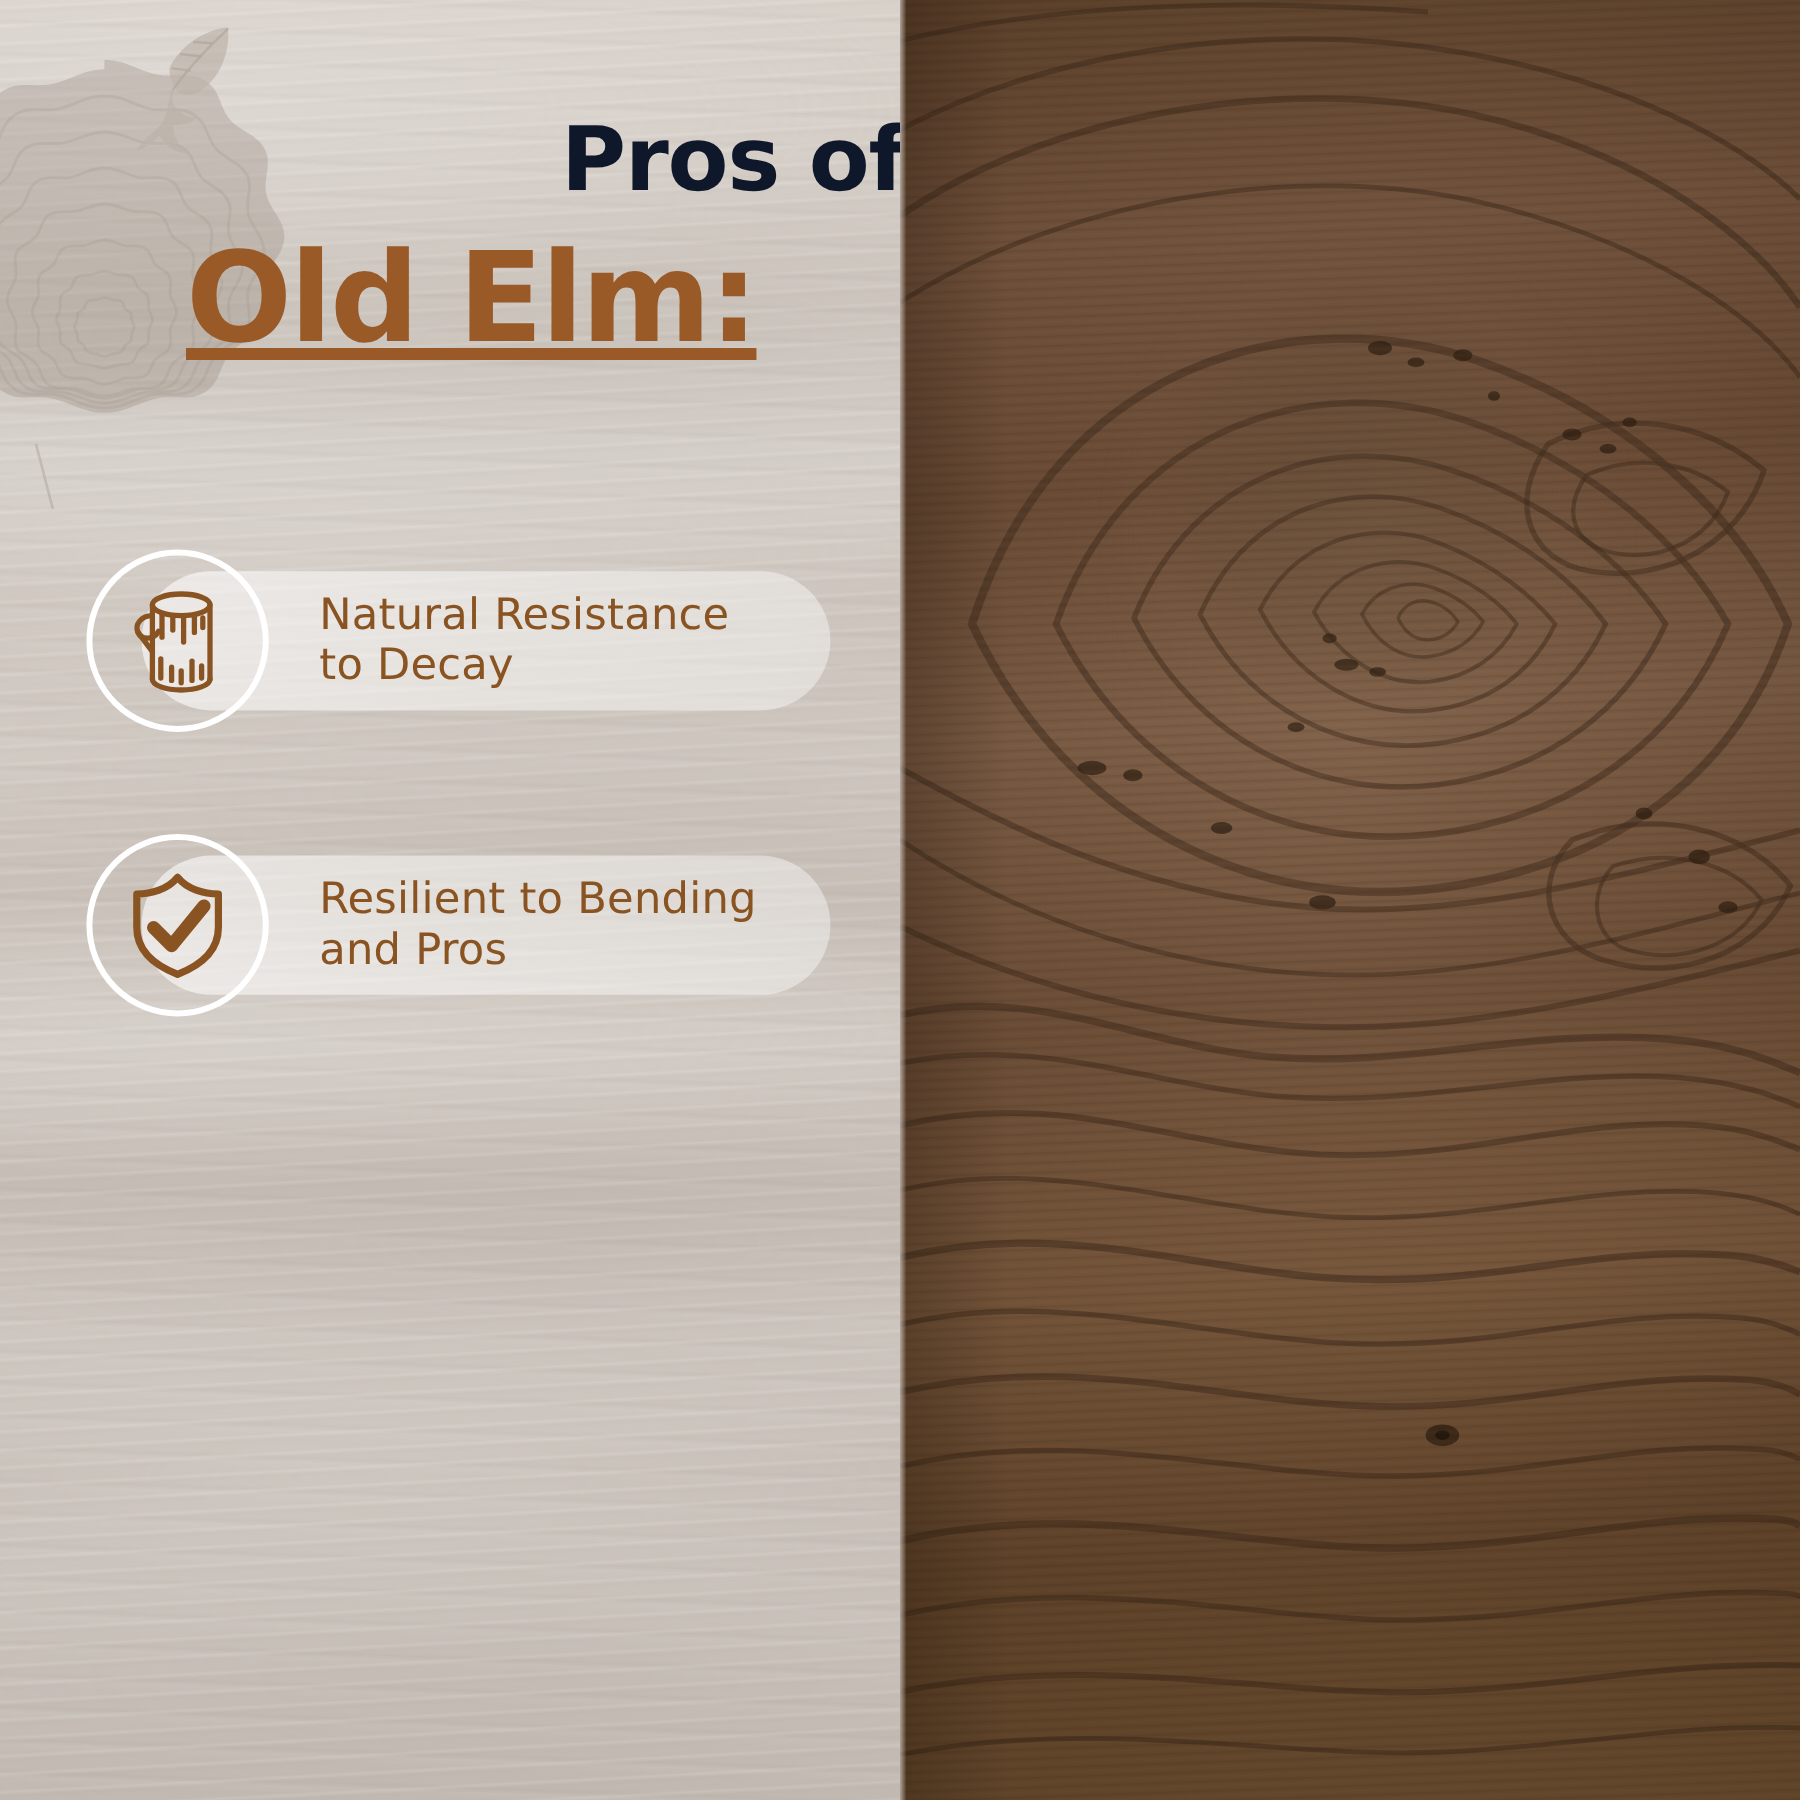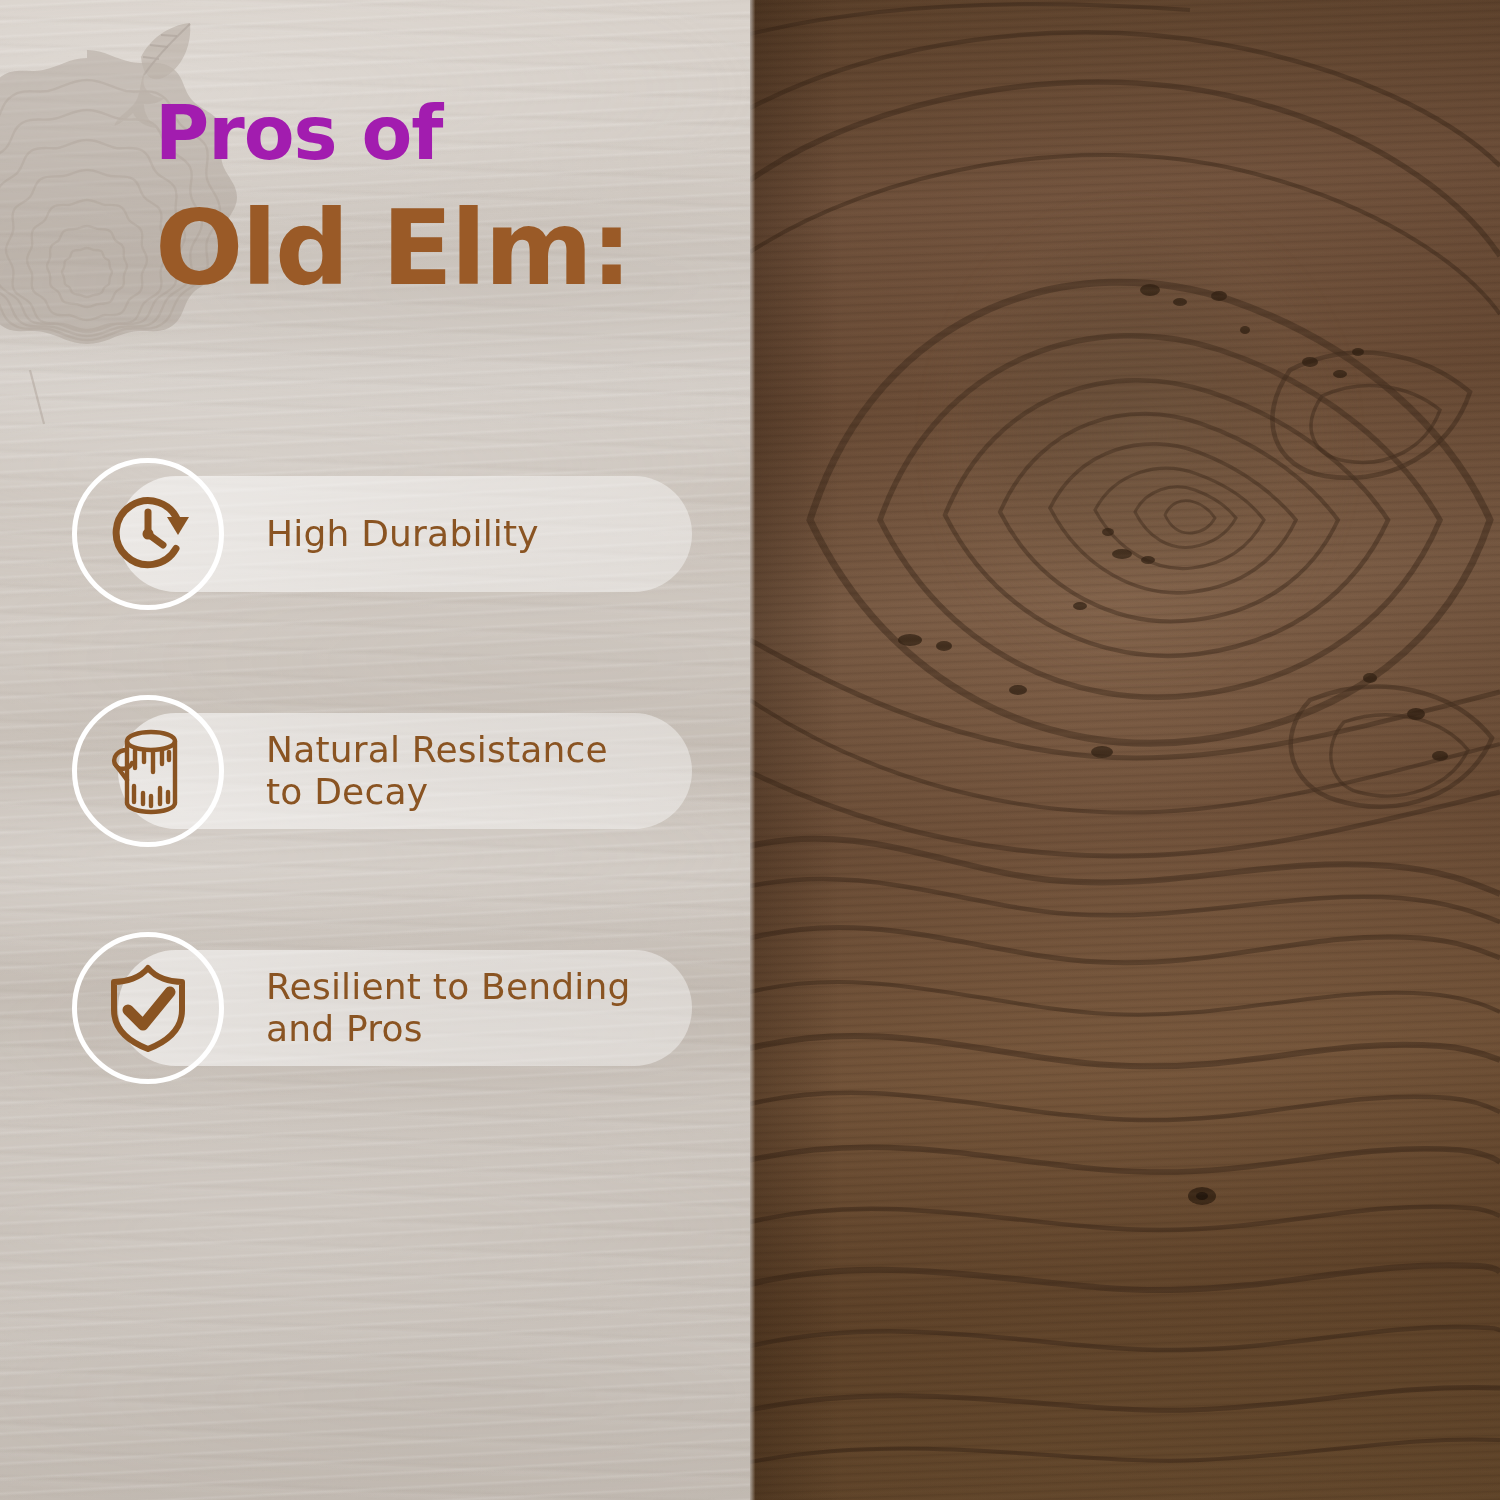--- a/index.html
+++ b/index.html
@@ -99,31 +99,33 @@
     left: 155px;
     top: 96px;
     width: 600px;
   }
   .title-line-1 {
     font-family: "DejaVu Sans", sans-serif;
     font-weight: 700;
     font-size: 74px;
     line-height: 1.0;
     letter-spacing: -1px;
-    color: #a21caf;
+    color: #0f172a;
     margin: 0;
+    text-align: right;
   }
   .title-line-2 {
     font-family: "DejaVu Sans", sans-serif;
     font-weight: 700;
     font-size: 104px;
     line-height: 1.08;
     letter-spacing: -2px;
     color: #9a5a27;
     margin: 22px 0 0 0;
+    text-decoration: underline;
   }
 
   
   .feature-list {
     position: absolute;
     left: 0;
     top: 458px;
     width: 750px;
   }
   .feature-row {
@@ -286,34 +288,20 @@
       </g>
     </svg>
 
     <div class="title-block">
       <div class="title-line-1">Pros of</div>
       <div class="title-line-2">Old Elm:</div>
     </div>
 
     <div class="feature-list">
 
-      <div class="feature-row">
-        <div class="feature-pill">
-          <div class="feature-label">High Durability</div>
-        </div>
-        <div class="feature-badge">
-          <svg width="86" height="86" viewBox="0 0 86 86" fill="none" xmlns="http://www.w3.org/2000/svg">
-            <path d="M73.5 31.5 A32 32 0 1 0 71 57.5" stroke="#8a5422" stroke-width="7" stroke-linecap="round" fill="none"></path>
-            <path d="M62 26 L84 26 L73 44 Z" fill="#8a5422"></path>
-            <path d="M43 21 L43 43" stroke="#8a5422" stroke-width="7" stroke-linecap="round"></path>
-            <path d="M43 43 L58 54" stroke="#8a5422" stroke-width="7" stroke-linecap="round"></path>
-            <circle cx="43" cy="43" r="5.5" fill="#8a5422"></circle>
-          </svg>
-        </div>
-      </div>
 
 
       <div class="feature-row">
         <div class="feature-pill">
           <div class="feature-label">Natural Resistance
 to Decay</div>
         </div>
         <div class="feature-badge">
           <svg width="90" height="94" viewBox="0 0 90 94" fill="none" xmlns="http://www.w3.org/2000/svg">
             <g stroke="#8a5422" stroke-width="4.4" stroke-linecap="round" stroke-linejoin="round" fill="none">

